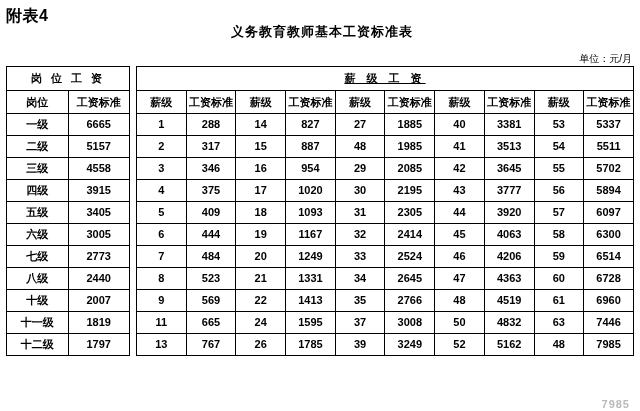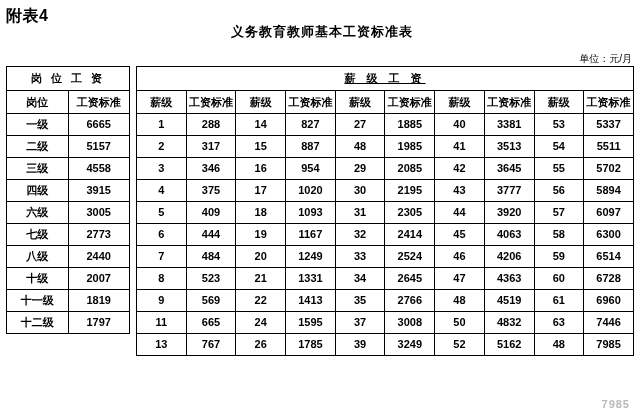--- a/index.html
+++ b/index.html
@@ -132,20 +132,24 @@
       </tr>
       <tr>
         <td class="c1">三级</td>
         <td class="c2">4558</td>
       </tr>
       <tr>
         <td class="c1">四级</td>
         <td class="c2">3915</td>
       </tr>
       <tr>
+        <td class="c1">五级</td>
+        <td class="c2">3405</td>
+      </tr>
+      <tr>
         <td class="c1">六级</td>
         <td class="c2">3005</td>
       </tr>
       <tr>
         <td class="c1">七级</td>
         <td class="c2">2773</td>
       </tr>
       <tr>
         <td class="c1">八级</td>
         <td class="c2">2440</td>

